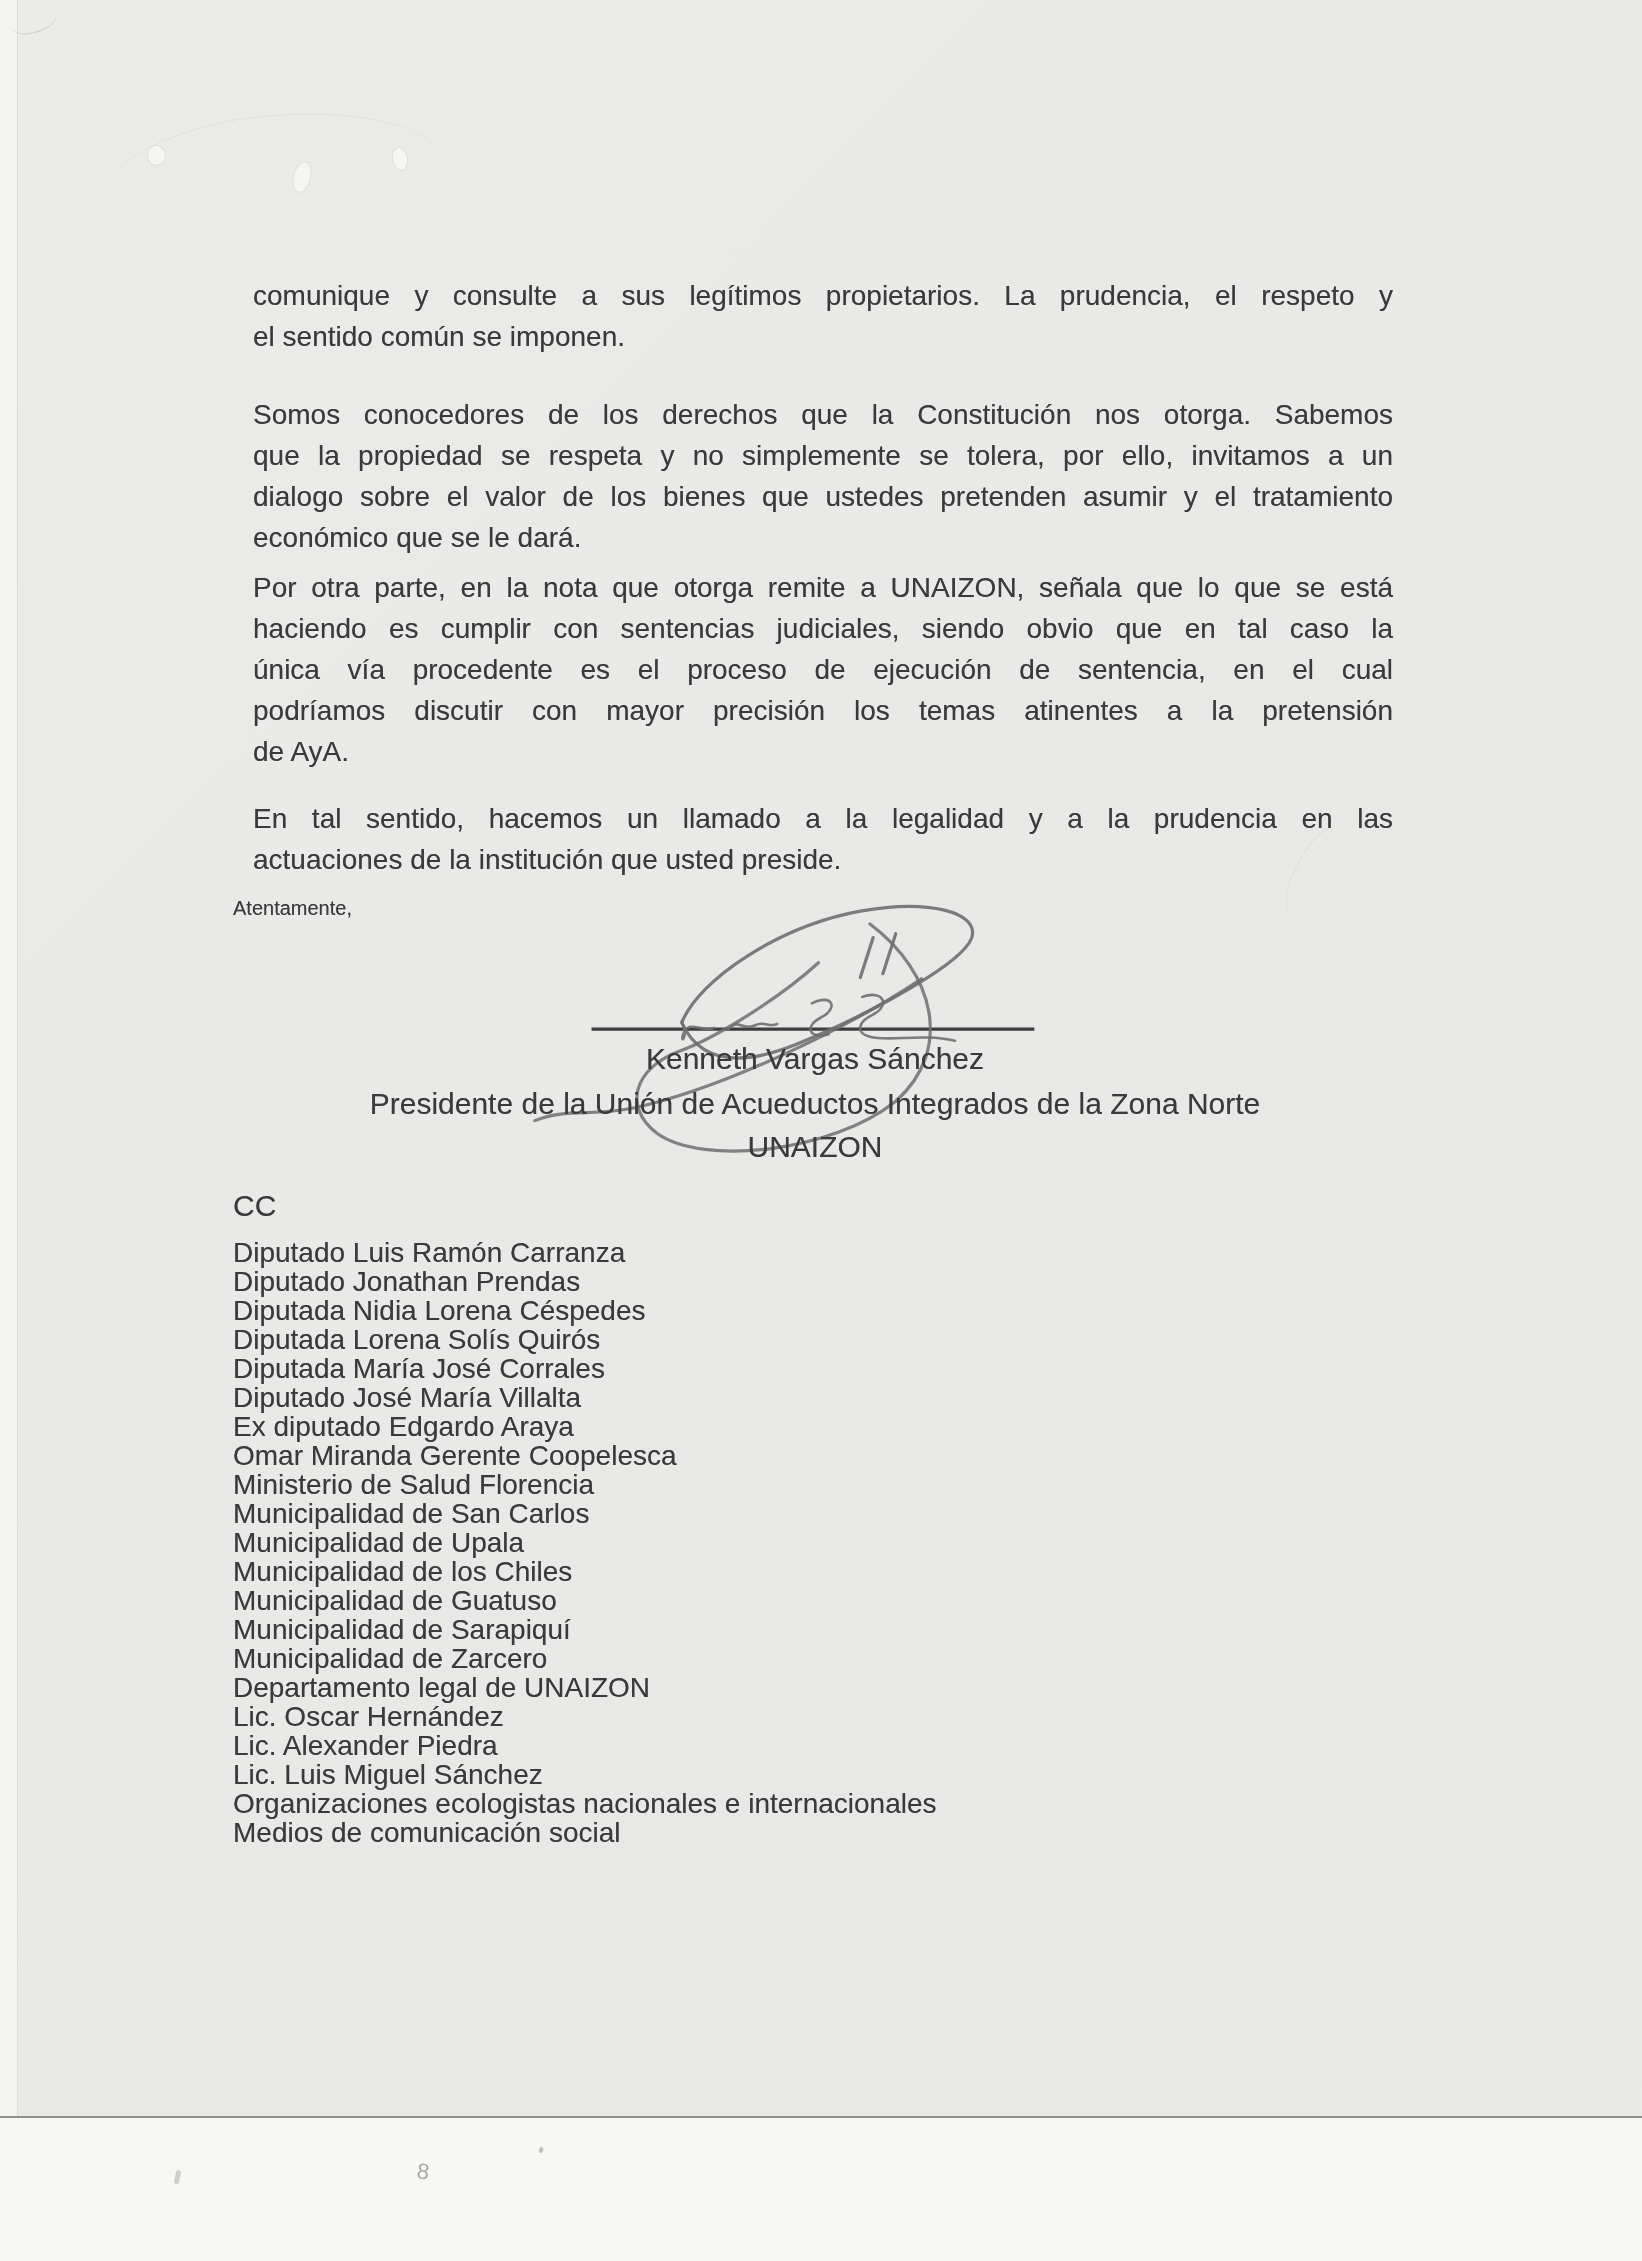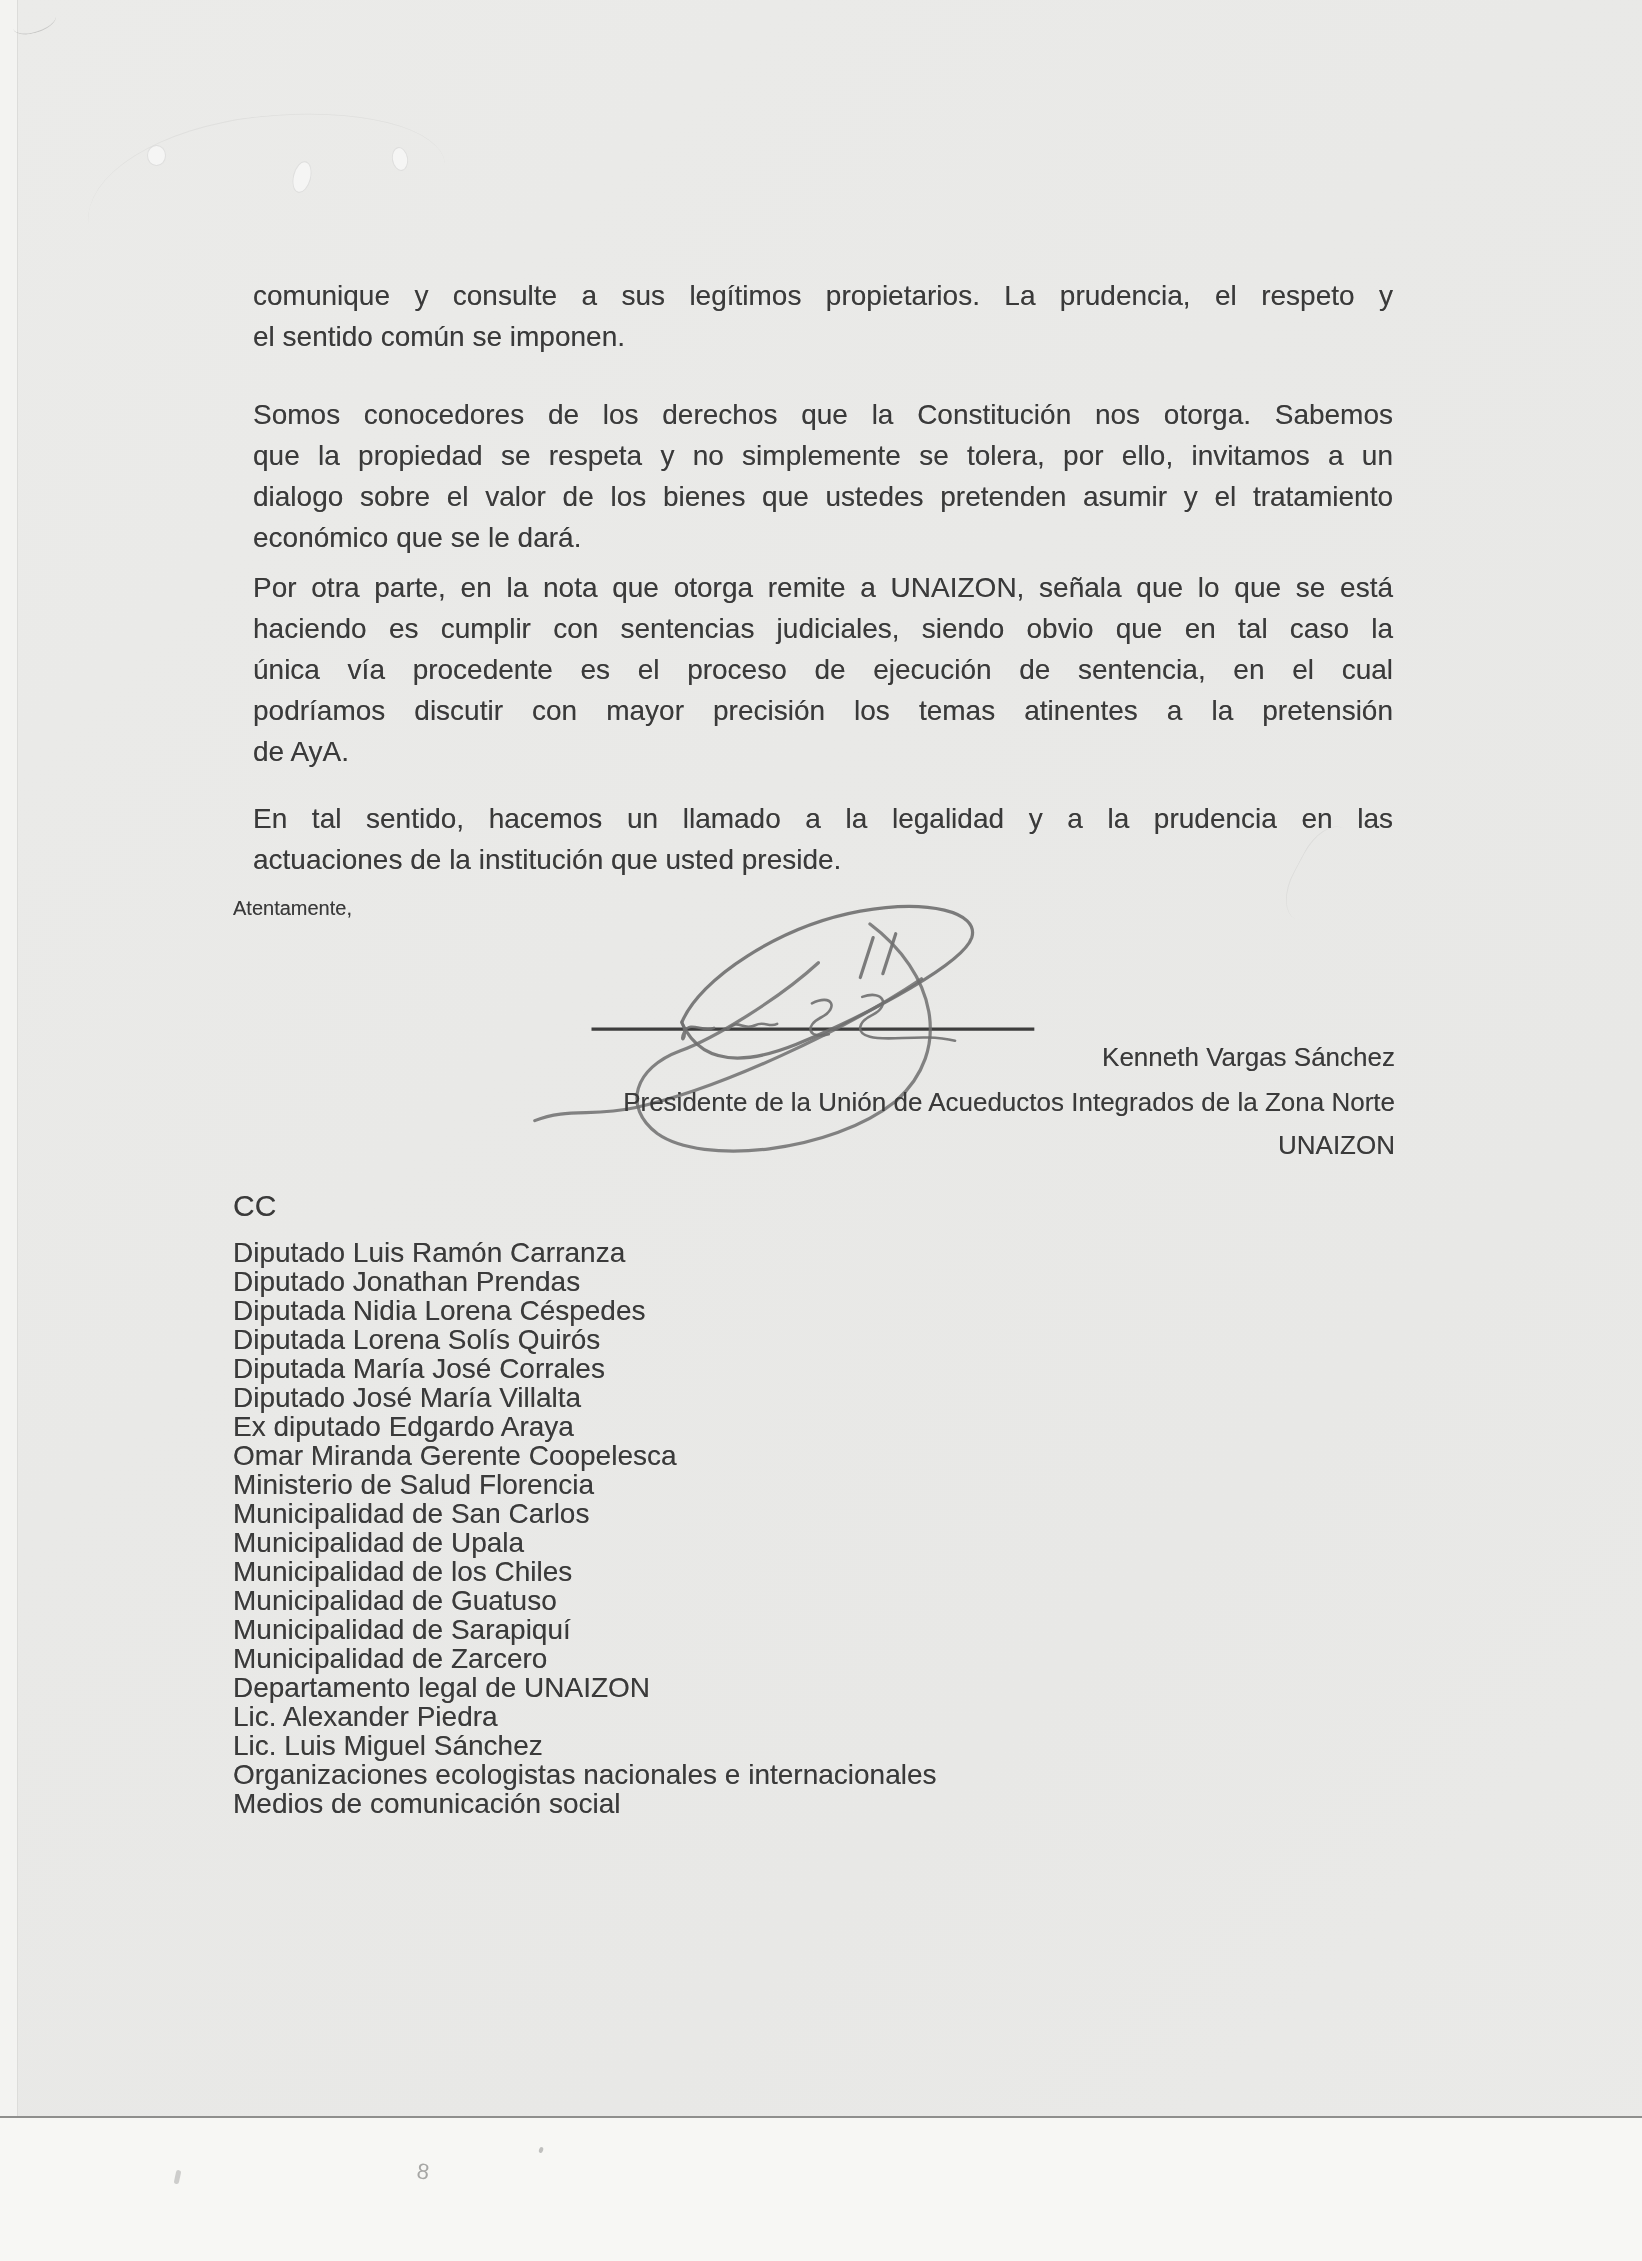--- a/index.html
+++ b/index.html
@@ -130,22 +130,22 @@
   
   .signature-svg {
     position: absolute;
     left: 509px; top: 895px;
     width: 593px; height: 303px;
   }
   .sig-name, .sig-title, .sig-org {
     position: absolute;
     left: 235px;
     width: 1160px;
-    text-align: right;
-    font-size: 26px;
+    text-align: center;
+    font-size: 30px;
     color: #3a3a3a;
     text-shadow: 0 0 0.6px rgba(58,58,58,0.5);
   }
   .sig-name { top: 1042px; }
   .sig-title { top: 1087px; }
   .sig-org { top: 1130px; }
   
   .cc-label {
     position: absolute;
     left: 233px; top: 1189px;
@@ -247,20 +247,21 @@
       <div class="cc-item">Ex diputado Edgardo Araya</div>
       <div class="cc-item">Omar Miranda Gerente Coopelesca</div>
       <div class="cc-item">Ministerio de Salud Florencia</div>
       <div class="cc-item">Municipalidad de San Carlos</div>
       <div class="cc-item">Municipalidad de Upala</div>
       <div class="cc-item">Municipalidad de los Chiles</div>
       <div class="cc-item">Municipalidad de Guatuso</div>
       <div class="cc-item">Municipalidad de Sarapiquí</div>
       <div class="cc-item">Municipalidad de Zarcero</div>
       <div class="cc-item">Departamento legal de UNAIZON</div>
+      <div class="cc-item">Lic. Oscar Hernández</div>
       <div class="cc-item">Lic. Alexander Piedra</div>
       <div class="cc-item">Lic. Luis Miguel Sánchez</div>
       <div class="cc-item">Organizaciones ecologistas nacionales e internacionales</div>
       <div class="cc-item">Medios de comunicación social</div>
     </div>
 
   <div class="page-edge-line"></div>
   <div class="below-edge">
     
     

